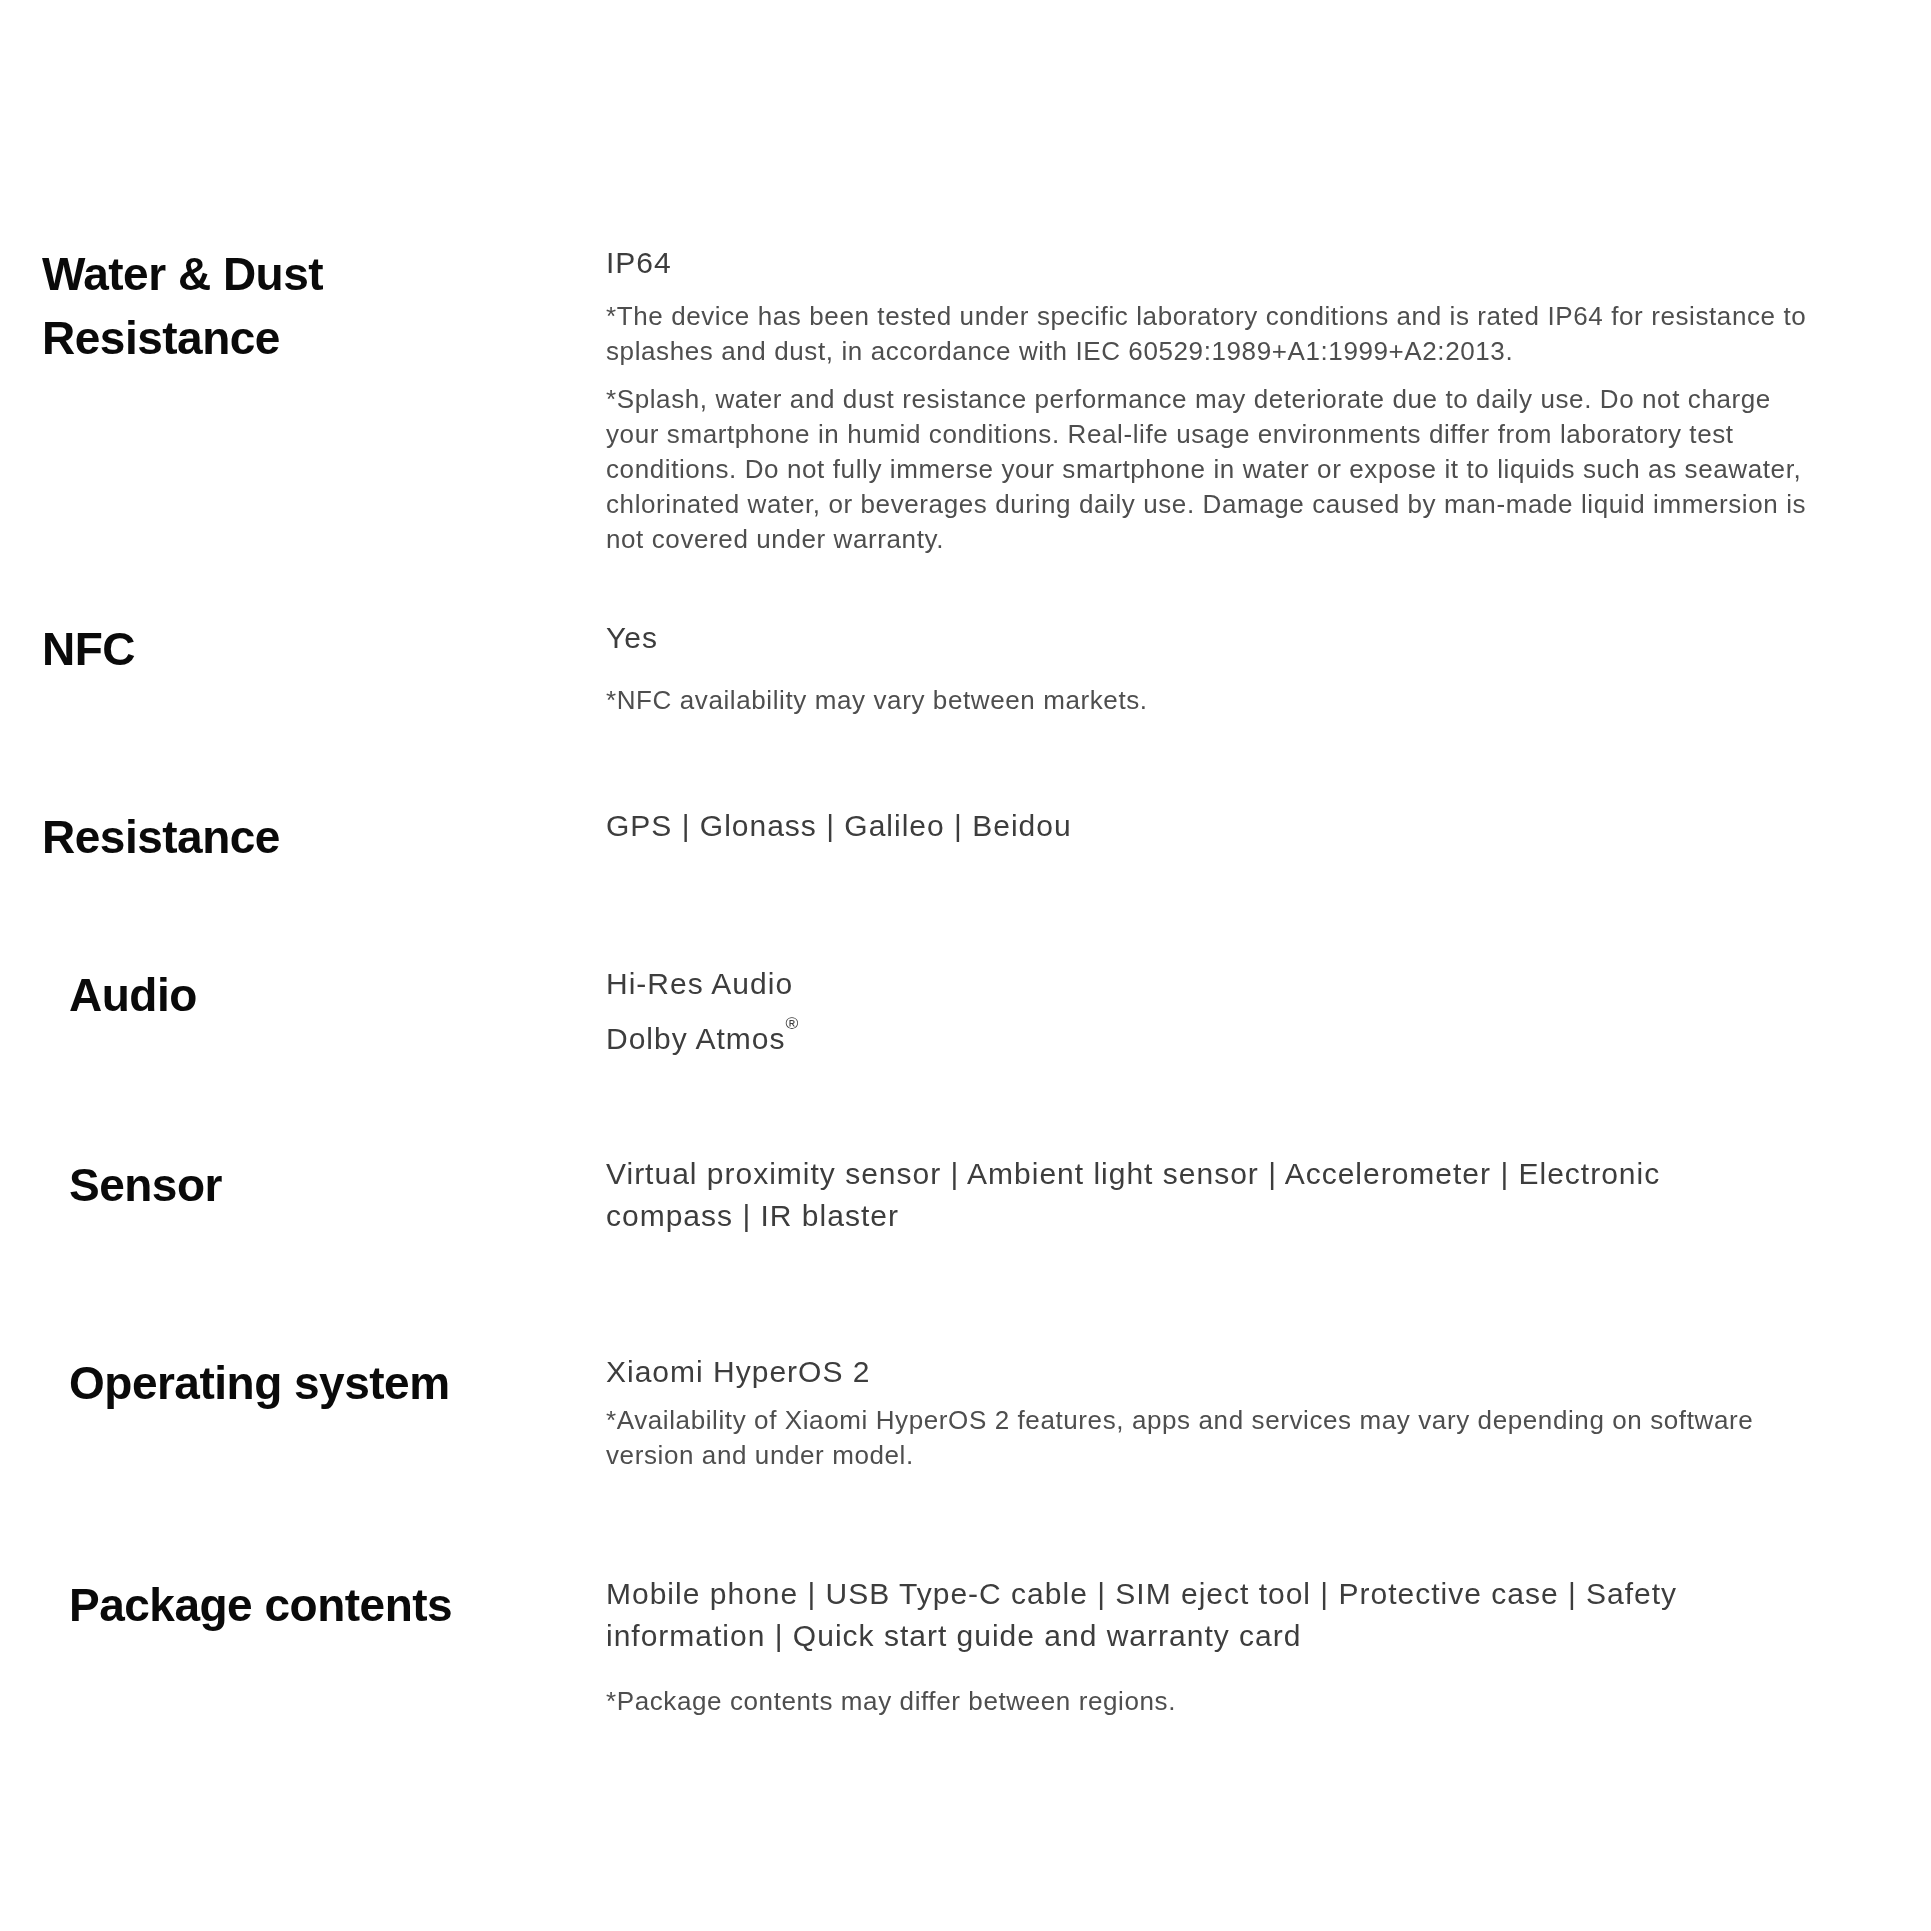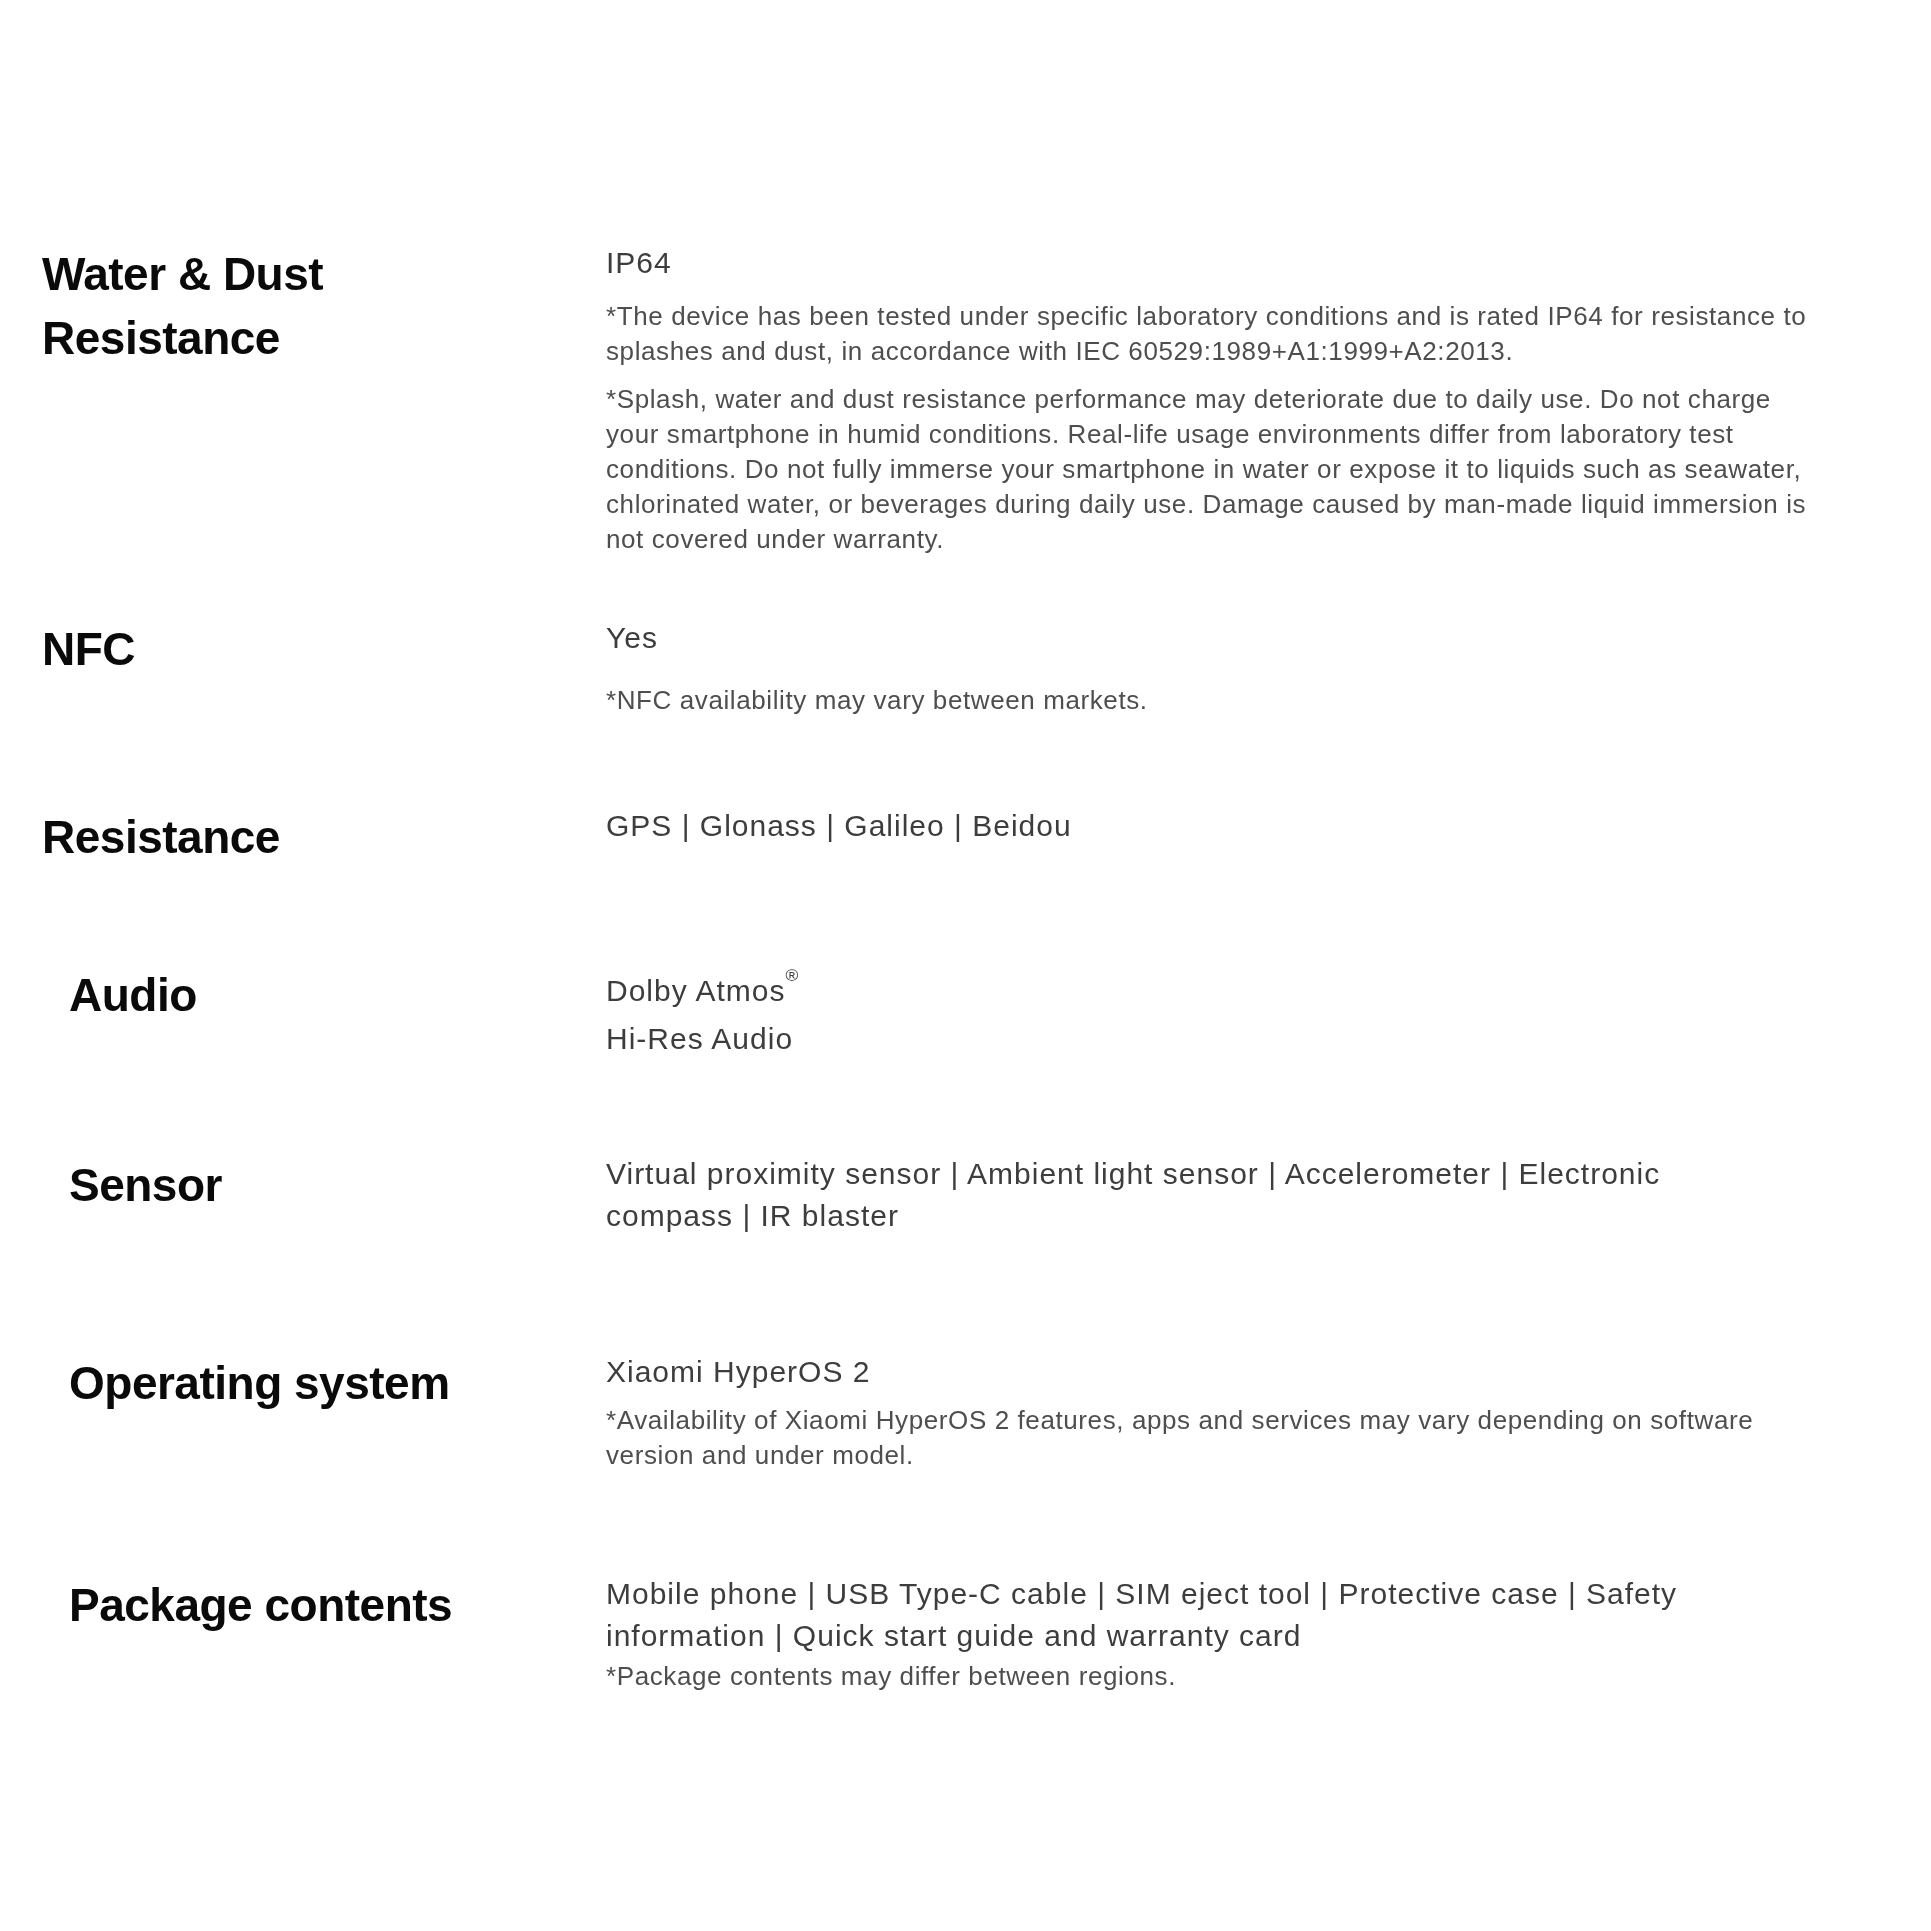--- a/index.html
+++ b/index.html
@@ -77,22 +77,22 @@
   <section class="row" style="top:805px;">
     <h2 class="label indent-a">Resistance</h2>
     <div class="content">
       <div class="value">GPS | Glonass | Galileo | Beidou</div>
     </div>
   </section>
 
   <section class="row" style="top:963px;">
     <h2 class="label indent-b">Audio</h2>
     <div class="content">
+      <div class="value">Hi-Res Audio</div>
       <div class="value"><span>Dolby Atmos</span><sup class="tm">®</sup></div>
-      <div class="value">Hi-Res Audio</div>
     </div>
   </section>
 
   <section class="row" style="top:1153px;">
     <h2 class="label indent-b">Sensor</h2>
     <div class="content">
       <div class="value" style="white-space:normal;">
         <span class="fn-line">Virtual proximity sensor | Ambient light sensor | Accelerometer | Electronic</span><br>
         <span class="fn-line">compass | IR blaster</span>
       </div>
@@ -110,18 +110,18 @@
     </div>
   </section>
 
   <section class="row" style="top:1573px;">
     <h2 class="label indent-b">Package contents</h2>
     <div class="content">
       <div class="value" style="white-space:normal;">
         <span class="fn-line">Mobile phone | USB Type-C cable | SIM eject tool | Protective case | Safety</span><br>
         <span class="fn-line">information | Quick start guide and warranty card</span>
       </div>
-      <p class="footnote" style="margin-top:2px;">*Package contents may differ between regions.</p>
+      <p class="footnote" style="margin-top:27px;">*Package contents may differ between regions.</p>
     </div>
   </section>
 
 </div>
 
 
 </body></html>

